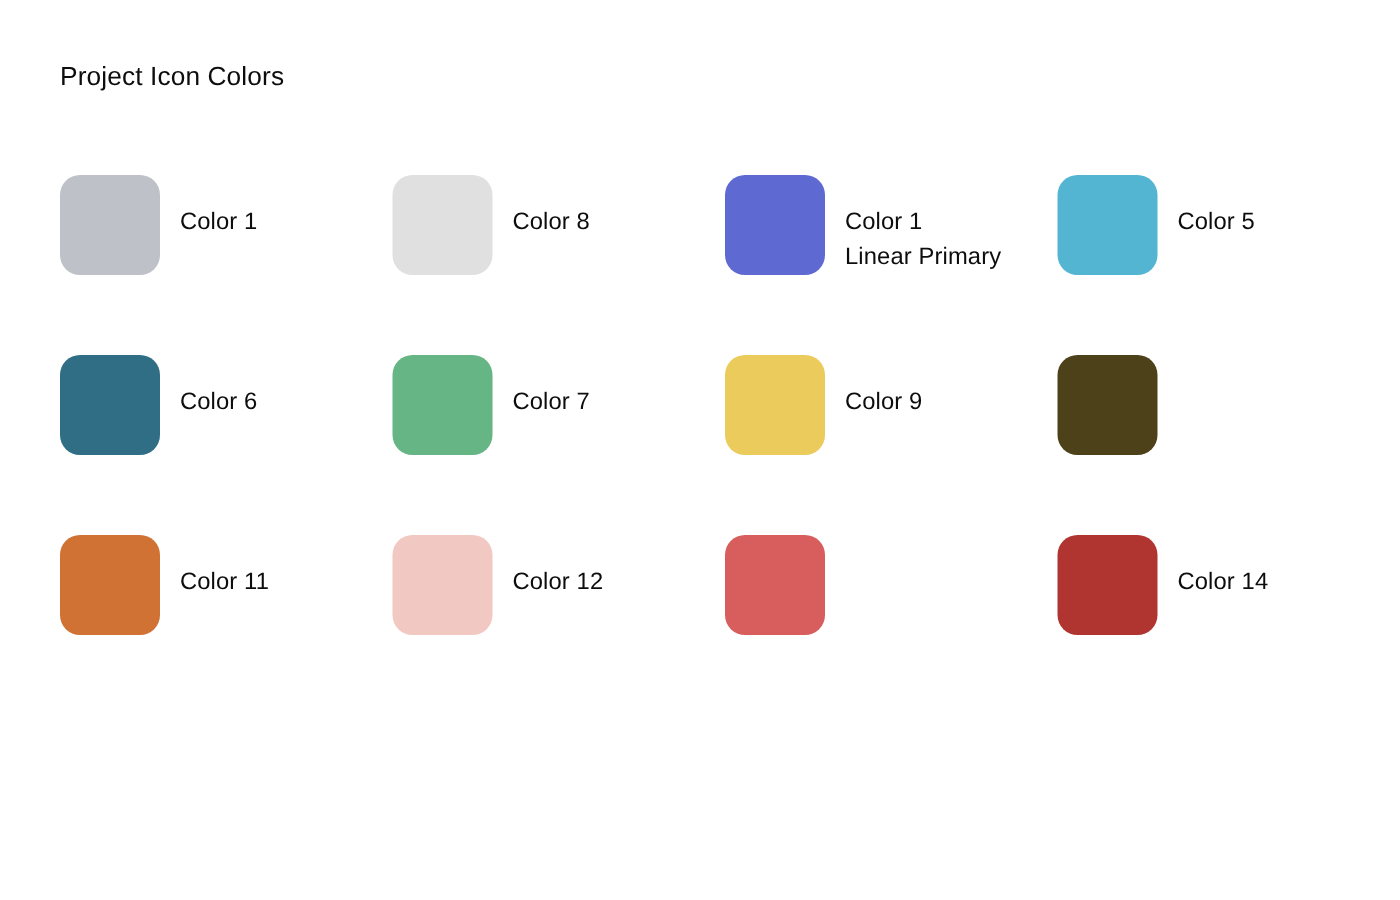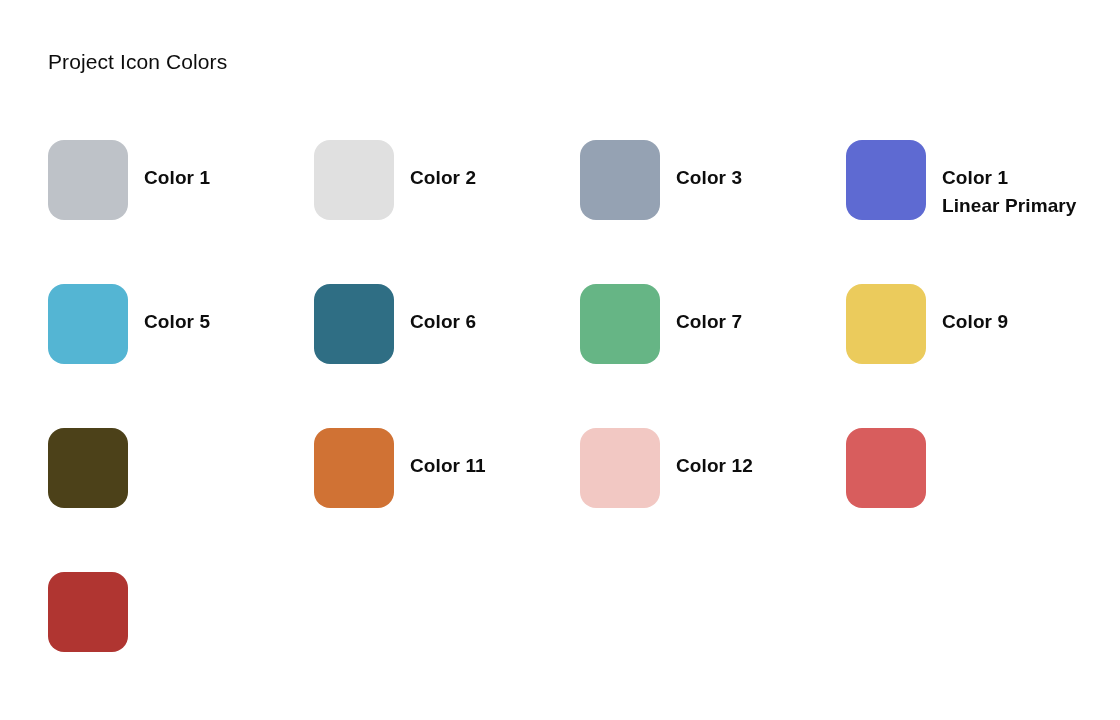--- a/index.html
+++ b/index.html
@@ -41,21 +41,20 @@
     display: grid;
     grid-template-columns: repeat(4, 266px);
     grid-auto-rows: 144px;
     align-items: start;
   }
   .swatch-cell {
     display: flex;
     flex-direction: row;
     align-items: flex-start;
     gap: 16px;
-    font-weight: bold;
   }
   .swatch-chip {
     width: 80px;
     height: 80px;
     border-radius: 16px;
     flex: 0 0 auto;
     background: #cccccc;
   }
   .swatch-label {
     font-size: 19px;
@@ -74,25 +73,21 @@
   <h1 class="page-title">Project Icon Colors</h1>
 
   <div class="swatch-grid">
 
   <div class="swatch-cell">
         <div class="swatch-chip" style="background: rgb(190, 194, 200);"></div>
         <div class="swatch-label">Color 1</div>
       </div>
       <div class="swatch-cell">
         <div class="swatch-chip" style="background: rgb(224, 224, 224);"></div>
-        <div class="swatch-label">Color 2</div>
-      </div>
-      <div class="swatch-cell">
-        <div class="swatch-chip" style="background: rgb(149, 162, 179);"></div>
-        <div class="swatch-label">Color 3</div>
+        <div class="swatch-label">Color 8</div>
       </div>
       <div class="swatch-cell">
         <div class="swatch-chip" style="background: rgb(94, 106, 210);"></div>
         <div class="swatch-label">Color 1
 Linear Primary</div>
       </div>
       <div class="swatch-cell">
         <div class="swatch-chip" style="background: rgb(84, 181, 211);"></div>
         <div class="swatch-label">Color 5</div>
       </div>
@@ -117,16 +112,17 @@
       </div>
       <div class="swatch-cell">
         <div class="swatch-chip" style="background: rgb(242, 200, 195);"></div>
         <div class="swatch-label">Color 12</div>
       </div>
       <div class="swatch-cell">
         <div class="swatch-chip" style="background: rgb(216, 93, 93);"></div>
       </div>
       <div class="swatch-cell">
         <div class="swatch-chip" style="background: rgb(176, 53, 49);"></div>
+        <div class="swatch-label">Color 14</div>
       </div>
     </div>
 
 </div>
 
 </body></html>

